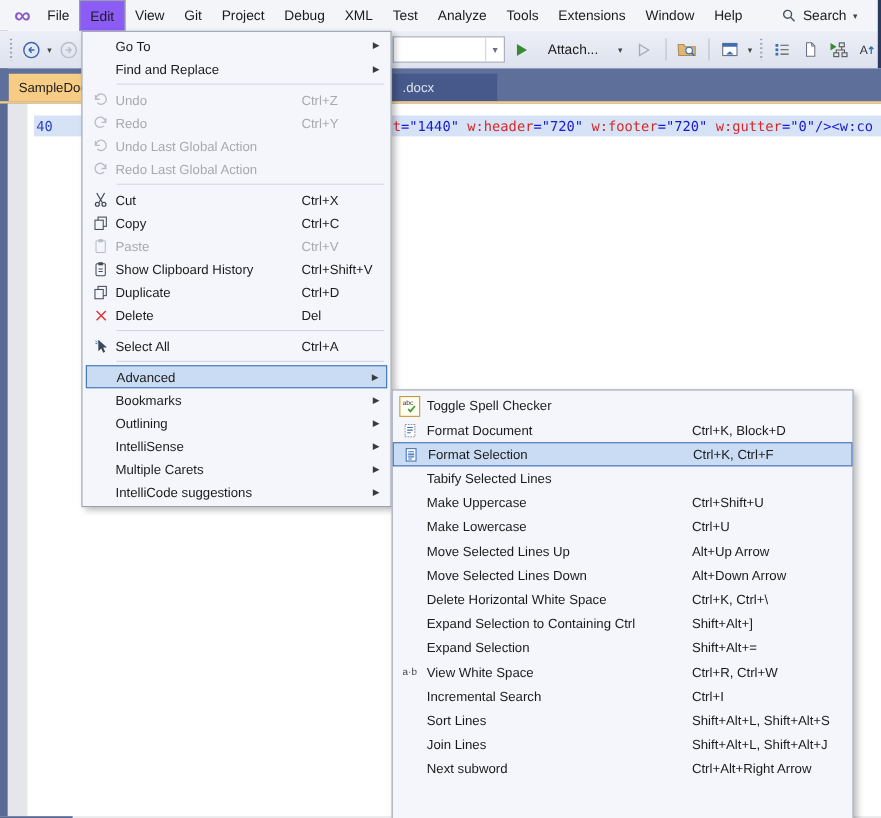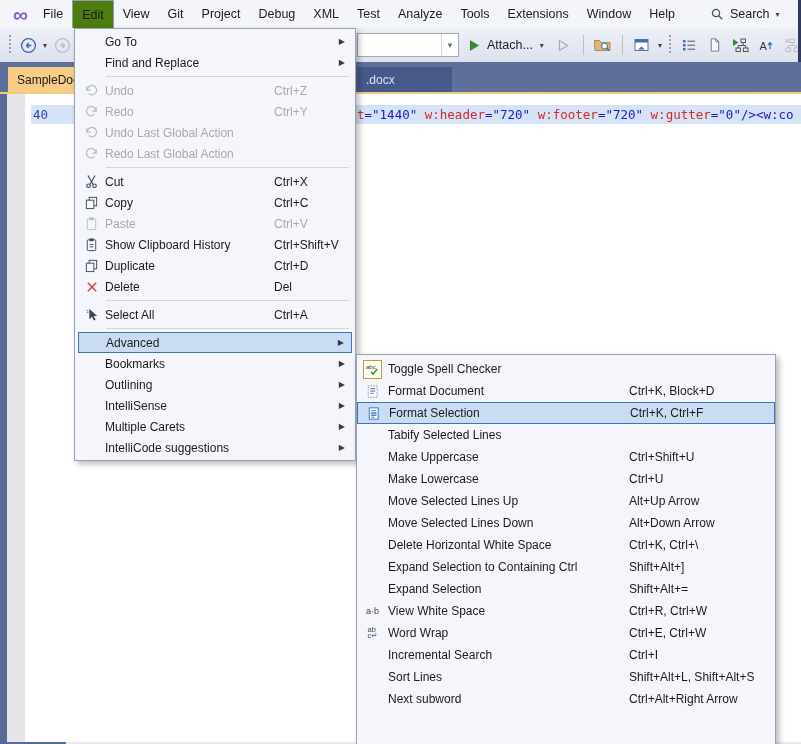--- a/index.html
+++ b/index.html
@@ -12,40 +12,40 @@
   .edge-right-top{position:absolute;right:0;top:0;width:3px;height:62px;background:#2b3a5e;z-index:22;}
   .edge-bottom{position:absolute;left:0;bottom:0;height:2px;width:801px;background:#e9e9ec;z-index:6;}
   .edge-bottom-accent{position:absolute;left:0;bottom:0;height:2px;width:66px;background:#5a6a96;z-index:7;}
 
   
   .menubar{position:absolute;left:0;top:0;width:801px;height:28px;background:#f4f5f9;
            display:flex;align-items:stretch;z-index:20;}
   .logo{display:flex;align-items:center;padding:0 6px 0 13px;color:#8a5dc8;
         font-size:21px;font-weight:bold;line-height:1;}
   .mb-item{display:flex;align-items:center;padding:0 9px;cursor:default;font-size:12.5px;}
-  .mb-item.open{background:#4d7c0f;border:1px solid #989eac;border-bottom:none;}
+  .mb-item.open{background:#8b5cf6;border:1px solid #989eac;border-bottom:none;}
   .mb-sep{width:1px;height:16px;background:#c8ccd6;align-self:center;margin:0 10px;}
   .mb-search{display:flex;align-items:center;gap:6px;padding:0 6px;font-size:12.5px;}
   .mb-caret{font-size:8px;color:#444;}
   .mb-clipped{display:flex;align-items:center;margin-left:14px;font-size:12.5px;}
 
   
   .toolbar{position:absolute;left:0;top:28px;width:801px;height:34px;
            background:linear-gradient(#edeff7,#dde2ee);z-index:10;}
   .tb-left{position:absolute;left:8px;top:0;height:34px;display:flex;align-items:center;gap:5px;}
   .tb-right{position:absolute;left:357px;top:0;height:34px;display:flex;align-items:center;gap:6px;}
   .grip{width:5px;height:20px;background:repeating-linear-gradient(#9aa2b8 0 2px,transparent 2px 4px);
         background-size:2px 4px;background-repeat:repeat-y;background-position:1px 0;}
   .tb-btn{display:flex;align-items:center;justify-content:center;height:24px;min-width:20px;}
   .tb-sep{width:1px;height:20px;background:#b9bfce;margin:0 3px;}
   .combo{width:100px;height:22px;background:#fff;border:1px solid #a3a9ba;display:flex;align-items:center;}
   .combo .fill{flex:1;}
   .combo .dd{width:16px;height:100%;display:flex;align-items:center;justify-content:center;
              color:#6a7080;font-size:8px;border-left:1px solid #d0d4de;}
-  .attach{display:flex;align-items:center;gap:7px;padding:0 4px;height:24px;font-size:12.5px;}
+  .attach{display:flex;align-items:center;gap:18px;padding:0 4px;height:24px;font-size:12.5px;}
 
   
   .tabstrip{position:absolute;left:0;top:62px;width:801px;height:32px;background:#5e6f99;z-index:9;}
   .tab-underline{position:absolute;left:0;bottom:0;width:801px;height:2px;background:#f2ca80;}
   .tab{position:absolute;bottom:2px;height:25px;display:flex;align-items:center;padding:0 9px;
        font-size:12px;white-space:nowrap;overflow:hidden;}
   .tab.active{left:8px;width:92px;background:#f7cd85;color:#1a1a1a;}
   .tab.inactive{left:357px;width:77px;background:#47598b;color:#dde2ee;}
 
   
@@ -468,36 +468,34 @@
         <span class="mi-shortcut">Shift+Alt+=</span>
       </div>
       <div class="mi">
         <span class="mi-icon">
           <span class="txt-icon">a·b</span>
         </span>
         <span class="mi-label">View White Space</span>
         <span class="mi-shortcut">Ctrl+R, Ctrl+W</span>
       </div>
       <div class="mi">
-        <span class="mi-icon">
-          <span class="ww-icon">ab<br>c<span class="ret">↵</span></span>
-        </span>
-        <span class="mi-label">Word Wrap</span>
-        <span class="mi-shortcut">Ctrl+E, Ctrl+W</span>
-      </div>
-      <div class="mi">
         <span class="mi-icon"></span>
         <span class="mi-label">Incremental Search</span>
         <span class="mi-shortcut">Ctrl+I</span>
       </div>
       <div class="mi">
         <span class="mi-icon"></span>
         <span class="mi-label">Sort Lines</span>
         <span class="mi-shortcut">Shift+Alt+L, Shift+Alt+S</span>
       </div>
       <div class="mi">
         <span class="mi-icon"></span>
+        <span class="mi-label">Join Lines</span>
+        <span class="mi-shortcut">Shift+Alt+L, Shift+Alt+J</span>
+      </div>
+      <div class="mi">
+        <span class="mi-icon"></span>
         <span class="mi-label">Next subword</span>
         <span class="mi-shortcut">Ctrl+Alt+Right Arrow</span>
       </div>
     </div>
 
 </div>
 
 </body></html>

